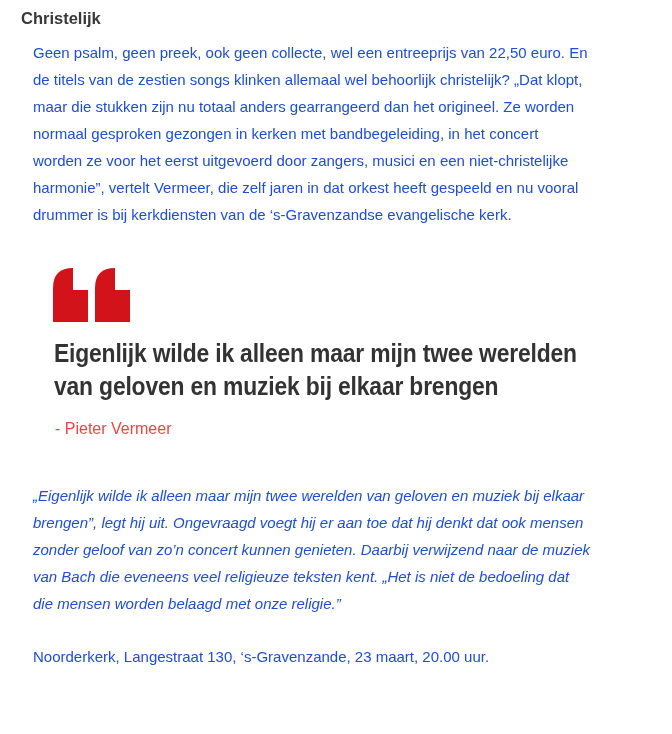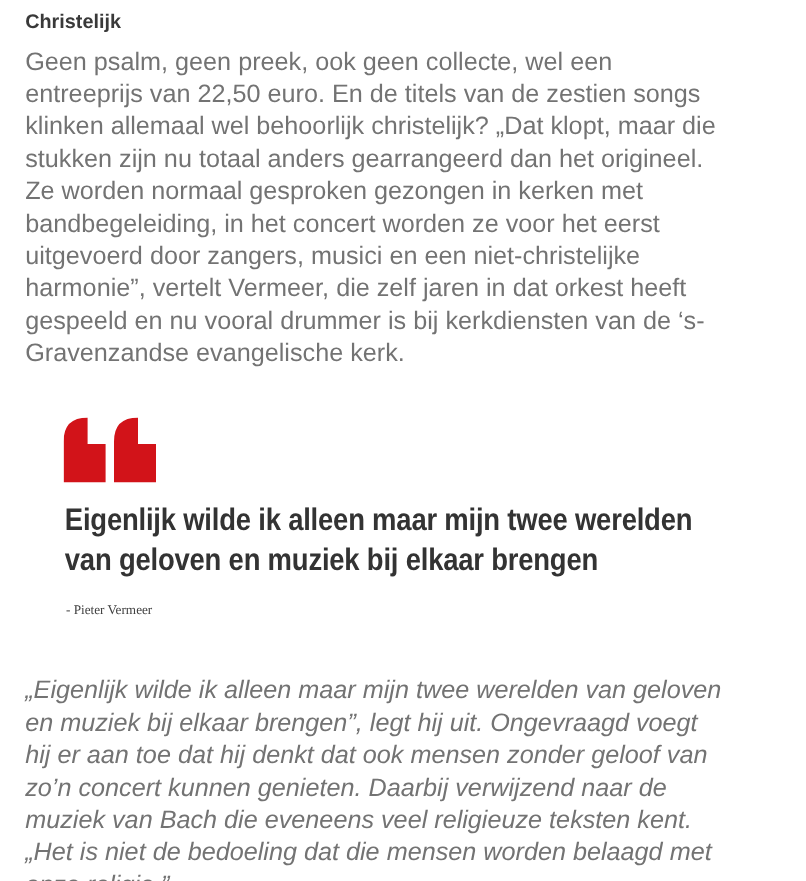--- a/index.html
+++ b/index.html
@@ -19,24 +19,24 @@
     padding: 9px 22px 18px 21px;
   }
   .section-heading {
     font-size: 16.5px;
     line-height: 18px;
     font-weight: bold;
     color: #393939;
     margin: 0 0 11px 0;
   }
   .body-paragraph {
-    font-size: 21px;
+    font-size: 15px;
     line-height: 27px;
-    color: #737373;
-    margin: 0;
+    color: #1d4ed8;
+    margin: 12px;
   }
   .pullquote {
     margin: 40px 0 0 31px;
     padding: 0;
   }
   .quote-icon-wrap {
     height: 54px;
     margin-left: 1px;
   }
   .quote-icon-wrap svg { display: block; }
@@ -45,25 +45,24 @@
     line-height: 33px;
     font-weight: bold;
     letter-spacing: -0.2px;
     color: #333333;
     margin: 15px 0 0 2px;
     width: 600px;
     transform: scaleX(0.88);
     transform-origin: left top;
   }
   .quote-attribution {
-    font-size: 11px;
+    font-size: 16px;
     line-height: 18px;
-    color: #404040;
+    color: #ef4444;
     margin: 17px 0 0 3px;
-    font-family: Liberation Serif, serif;
   }
   .paragraph-2 { margin-top: 44px; font-style: italic; }
   .venue-line  { margin-top: 26px; }
 </style>
 </head>
 <body>
 
 <div class="article">
 
   <h3 class="section-heading">Christelijk</h3>
@@ -78,14 +77,15 @@
       </svg>
     </div>
 
     <h2 class="quote-heading">Eigenlijk wilde ik alleen maar mijn twee werelden van geloven en muziek bij elkaar brengen</h2>
 
     <div class="quote-attribution">- Pieter Vermeer</div>
   </blockquote>
 
   <p class="body-paragraph paragraph-2">„Eigenlijk wilde ik alleen maar mijn twee werelden van geloven en muziek bij elkaar brengen”, legt hij uit. Ongevraagd voegt hij er aan toe dat hij denkt dat ook mensen zonder geloof van zo’n concert kunnen genieten. Daarbij verwijzend naar de muziek van Bach die eveneens veel religieuze teksten kent. „Het is niet de bedoeling dat die mensen worden belaagd met onze religie.”</p>
 
+  <p class="body-paragraph venue-line">Noorderkerk, Langestraat 130, ‘s-Gravenzande, 23 maart, 20.00 uur.</p>
 
 </div>
 
 </body></html>

